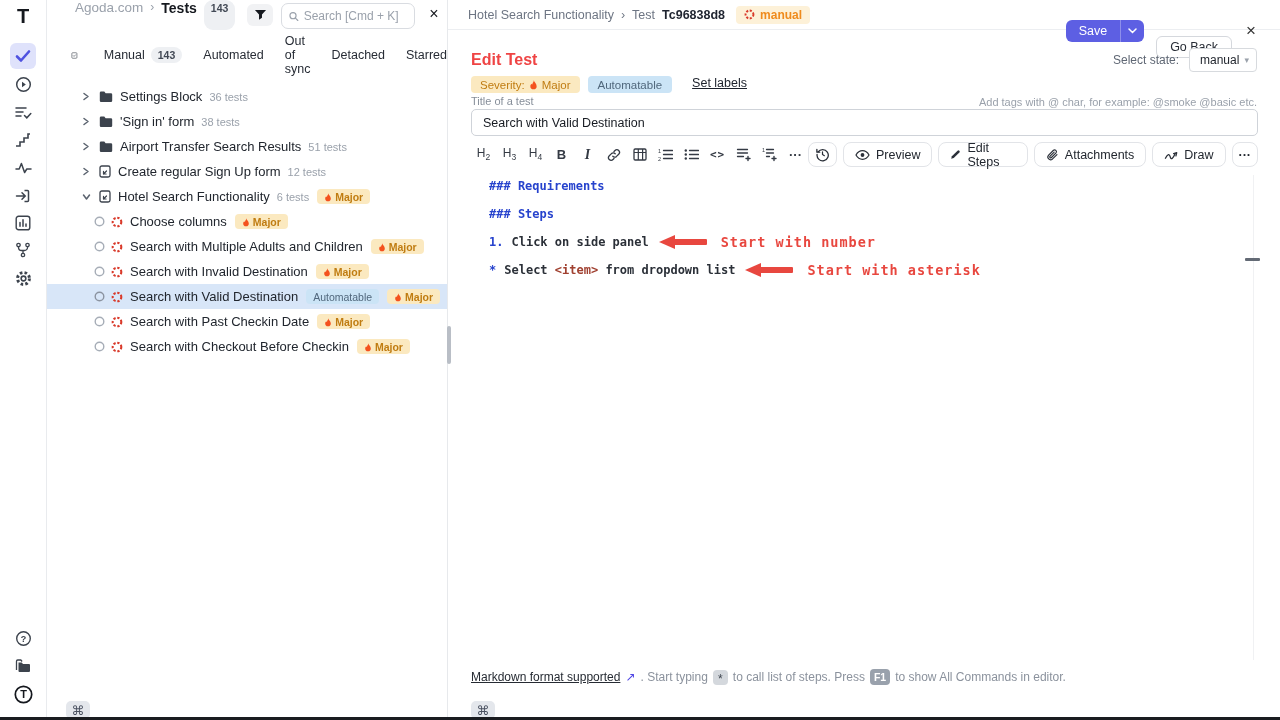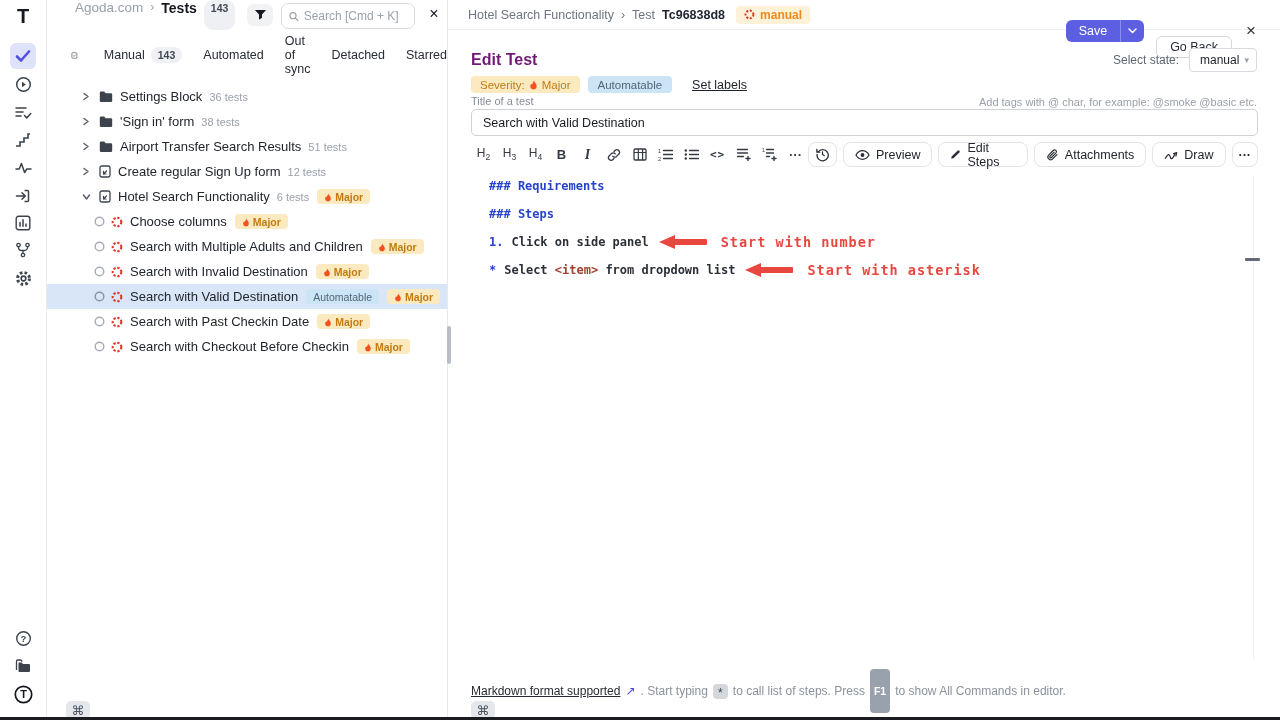--- a/index.html
+++ b/index.html
@@ -67,22 +67,22 @@
     padding:2px 8px; color:#ef8b1d; font-weight:bold; font-size:12px; margin-left:4px; }
   .ed-actions { position:absolute; right:22px; top:4px; display:flex; align-items:center; gap:12px;padding-left:16px; }
   .save-split { display:flex; height:22px; border-radius:6px; overflow:hidden; cursor:pointer; }
   .save-main { background:#5d5fe3; color:#fff; font-size:12.5px; display:flex; align-items:center; padding:0 13px; }
   .save-caret { background:#5d5fe3; border-left:1px solid rgba(255,255,255,.3); width:24px; display:flex;
     align-items:center; justify-content:center; }
   .goback { height:22px; background:#fff; border:1px solid #d5d8dd; border-radius:6px; font-size:12.5px;
     color:#272c35; display:flex; align-items:center; padding:0 13px; cursor:pointer;margin-top:32px; }
   .ed-close { font-size:17px; color:#333; cursor:pointer; padding:0 2px; }
 
-  .ed-title { position:absolute; left:23px; top:51px; font-size:16px; font-weight:bold; color:#701a75; }
-  .badges-row { position:absolute; left:23px; top:76px; display:flex; align-items:center; gap:8px; }
+  .ed-title { position:absolute; left:23px; top:51px; font-size:16px; font-weight:bold; color:#ef4444; }
+  .badges-row { position:absolute; left:23px; top:76px; display:flex; gap:8px; }
   .badge-sev { display:inline-flex; align-items:center; gap:4px; background:#fbe9c0; color:#c07c11;
     font-size:11.5px; border-radius:4px; padding:2.5px 9px; }
   .badge-auto2 { background:#cbe4f6; color:#50677c; font-size:11.5px; border-radius:4px; padding:2.5px 10px; }
   .set-labels { font-size:12.5px; color:#1c212b; text-decoration:underline; margin-left:12px; cursor:pointer; }
 
   .tpl-row { position:absolute; right:23px; top:48px; display:flex; align-items:center; gap:10px; }
   .tpl-btn { height:24px; border:1px solid #d7dade; border-radius:6px; display:flex; align-items:center;
     gap:7px; padding:0 10px; font-size:12px; color:#2a2f38; cursor:pointer; background:#fff; }
   .state-lbl { font-size:12px; color:#5f6774; }
   .state-sel { width:68px; height:24px; border:1px solid #d7dade; border-radius:4px; display:flex;
@@ -123,21 +123,21 @@
 
   .ed-vline { position:absolute; left:805px; top:175px; width:1px; height:485px; background:#f0f1f3; }
   .ed-thumb { position:absolute; left:797px; top:258px; width:15px; height:3px; background:#636a75; border-radius:1px; }
 
   .ed-footer { position:absolute; left:23px; top:669px; display:flex; align-items:center; gap:5px;
     font-size:12px; color:#8b929d; }
   .md-link { color:#262b33; text-decoration:underline; cursor:pointer; }
   .ext { color:#4f46e5; font-size:12px; cursor:pointer; }
   .kbd-star { background:#d4d8dd; color:#3f4650; width:15px; height:15px; border-radius:4px; display:inline-flex;
     align-items:center; justify-content:center; font-size:12px; line-height:1; padding-top:3px; }
-  .kbd-f1 { background:#99a1ac; color:#fff; border-radius:4px; font-size:10.5px; font-weight:bold; padding:16px 4px; }
+  .kbd-f1 { background:#99a1ac; color:#fff; border-radius:4px; font-size:10.5px; font-weight:bold; padding:2px 4px; }
 
   .cmd-badge { position:absolute; width:24px; height:18px; background:#e4e7ec; border-radius:5px;
     display:flex; align-items:center; justify-content:center; font-size:13px; color:#4a5160; z-index:5; }
   #cmd-left { left:66px; top:701px; }
   #cmd-right { left:471px; top:701px; }
 
   .bottom-strip { position:absolute; left:0; bottom:0; width:100%; height:3px; background:#1a1c20; z-index:9; }
 </style>
 </head>
 <body>

